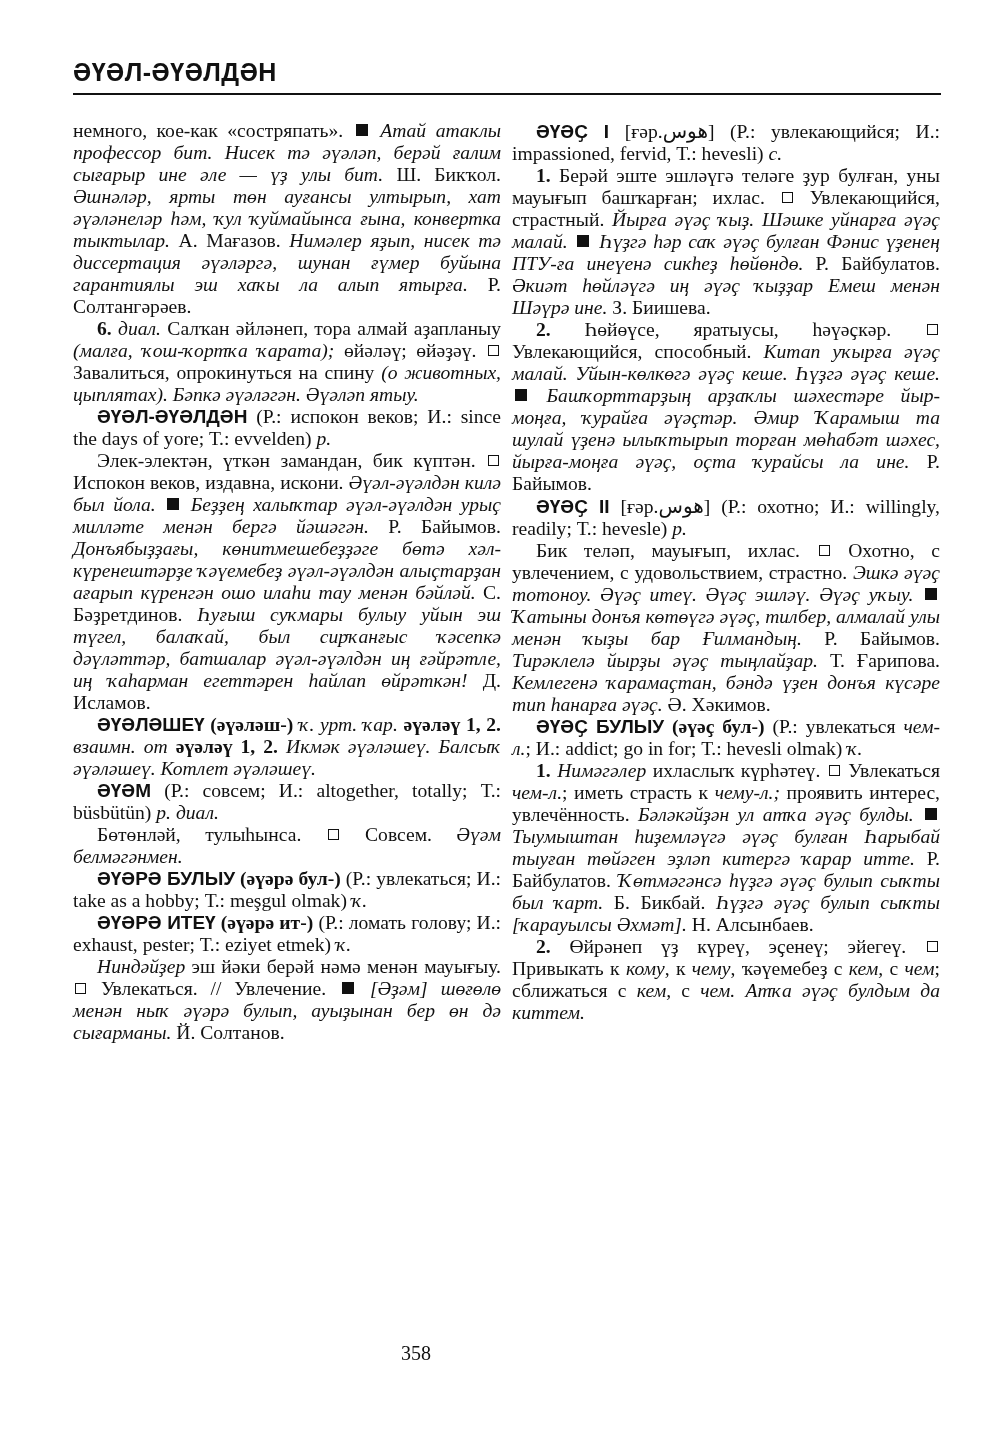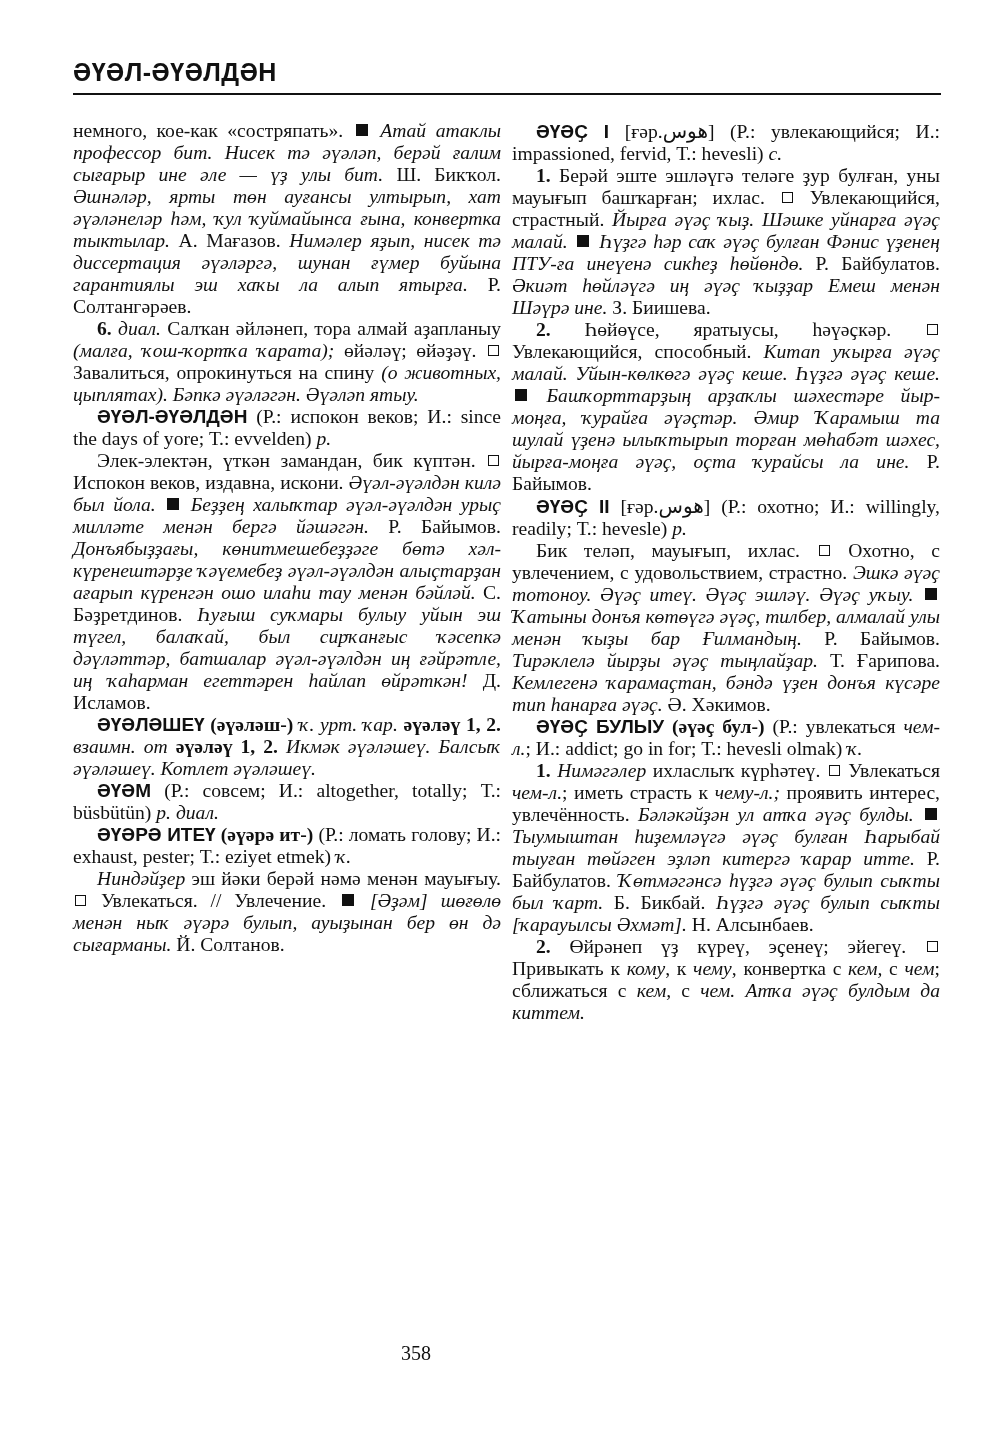--- a/index.html
+++ b/index.html
@@ -84,21 +84,33 @@
     <span class="i">взаимн. от</span>
     <span class="b">әүәләү 1, 2.</span>
     <span class="i">Икмәк әүәләшеү. Балсыҡ әүәләшеү. Котлет әүәләшеү.</span>
   </p>
 
   <p>
     <span class="hw">ӘҮӘМ</span>
     <span>(Р.: совсем; И.: altogether, totally; Т.: büsbütün)</span>
     <span class="i">р. диал.</span>
   </p>
-
+  <p>
+    <span>Бөтөнләй, тулыһынса.</span>
+    <span class="sq-white"></span>
+    <span>Совсем.</span>
+    <span class="i">Әүәм белмәгәнмен.</span>
+  </p>
+
+  <p>
+    <span class="hw">ӘҮӘРӘ БУЛЫУ</span>
+    <span class="b">(әүәрә бул-)</span>
+    <span>(Р.: увлекаться; И.: take as a hobby; Т.: meşgul olmak)</span>
+    <span class="i">ҡ.</span>
+  </p>
   <p>
     <span class="hw">ӘҮӘРӘ ИТЕҮ</span>
     <span class="b">(әүәрә ит-)</span>
     <span>(Р.: ломать голову; И.: exhaust, pester; Т.: eziyet etmek)</span>
     <span class="i">ҡ.</span>
   </p>
 
   <p>
     <span class="i">Ниндәйҙер</span>
     <span>эш йәки берәй нәмә менән мауығыу.</span>
@@ -185,21 +197,21 @@
     <span>Б. Бикбай.</span>
     <span class="i">Һүҙгә әүәҫ булып сыҡты [ҡарауылсы Әхмәт].</span>
     <span>Н. Алсынбаев.</span>
   </p>
   <p>
     <span class="b">2.</span>
     <span>Өйрәнеп үҙ күреү, эҫенеү; эйегеү.</span>
     <span class="sq-white"></span>
     <span>Привыкать к</span>
     <span class="i">кому</span><span>, к</span>
-    <span class="i">чему</span><span>, конвертка с</span>
+    <span class="i">чему</span><span>, ҡәүемебеҙ с</span>
     <span class="i">кем,</span>
     <span>с</span>
     <span class="i">чем</span><span>; сближаться с</span>
     <span class="i">кем,</span>
     <span>с</span>
     <span class="i">чем.</span>
     <span class="i">Атҡа әүәҫ булдым да киттем.</span>
   </p>
 </div>
 

